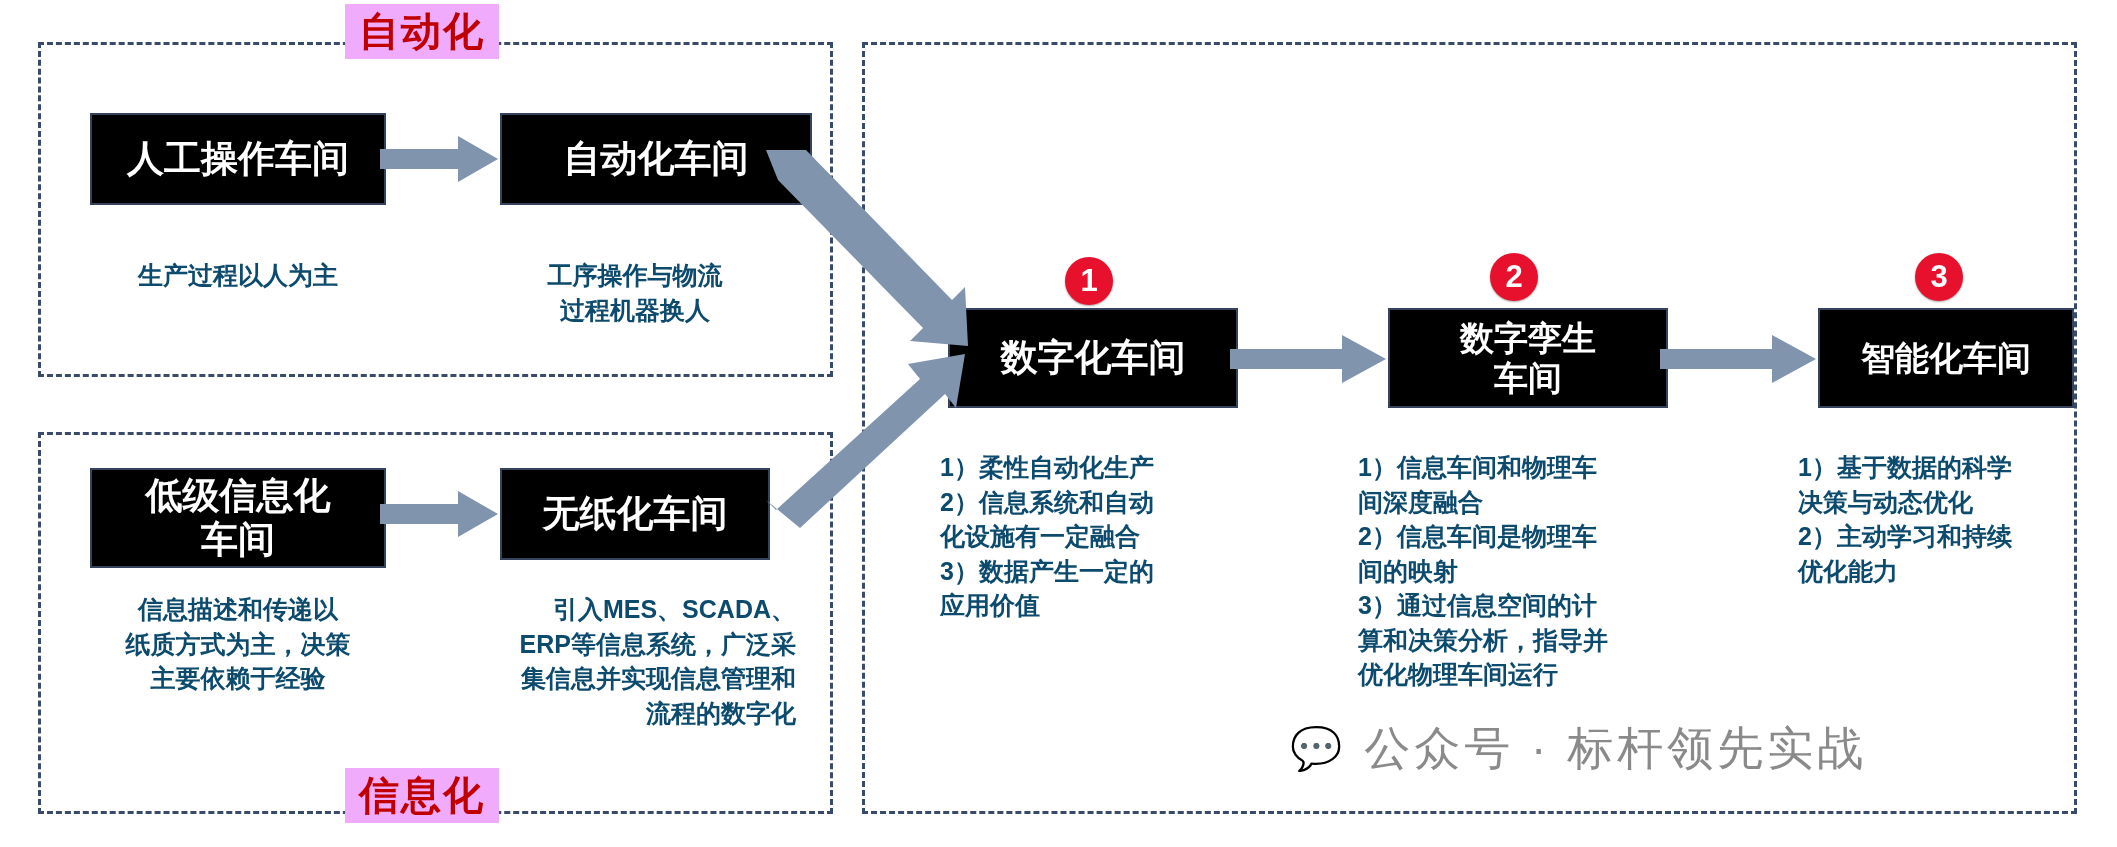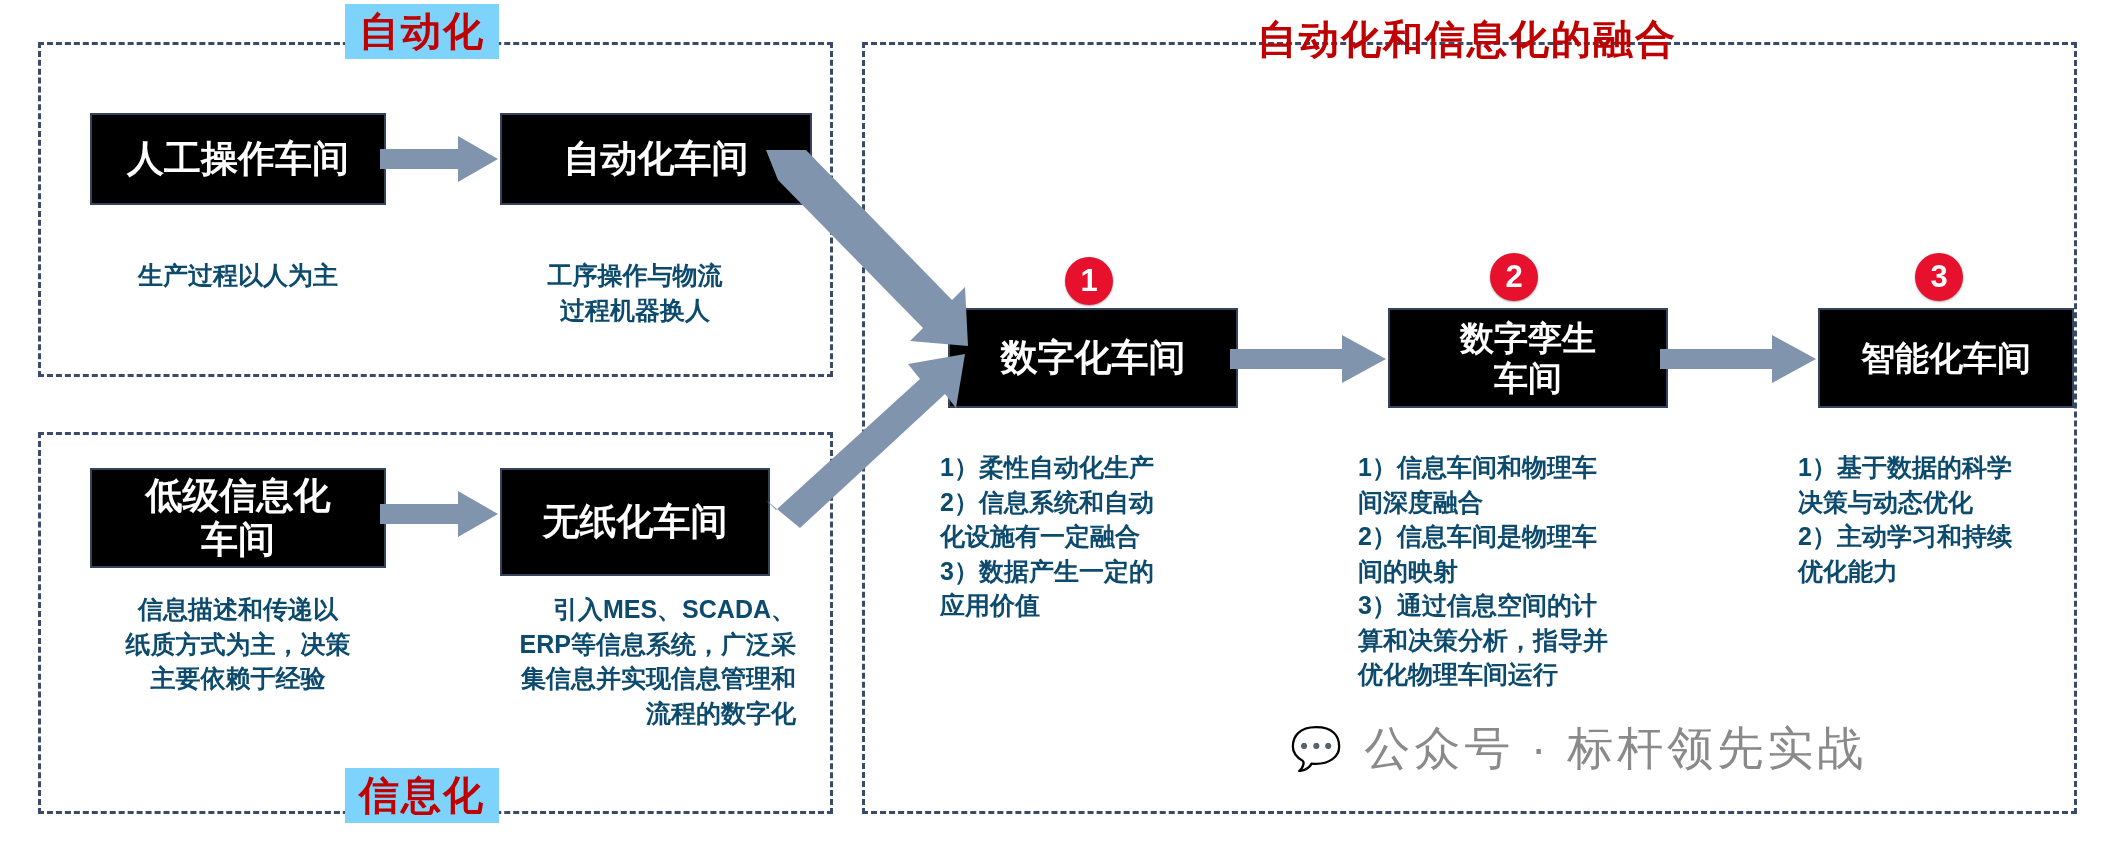--- a/index.html
+++ b/index.html
@@ -29,21 +29,21 @@
   #frame-fusion { left: 862px; top: 42px; width: 1215px; height: 772px; }
 
   
   .group-title {
     position: absolute;
     color: #c00000;
     font-weight: bold;
     font-size: 40px;
     letter-spacing: 2px;
     white-space: nowrap;
-    background: #7dd3fc;
+    background: #f0abfc;
     padding: 0 14px;
   }
   #title-automation { left: 345px; top: 4px; }
   #title-informatization { left: 345px; top: 768px; }
   #title-fusion { left: 1243px; top: 12px; background: transparent; }
 
   
   .box {
     position: absolute;
     background: #000000;
@@ -54,21 +54,21 @@
     justify-content: center;
     text-align: center;
     box-sizing: border-box;
     border: 2px solid #35435c;
     line-height: 1.18;
     white-space: pre-line;
   }
   #box-manual       { left: 90px;  top: 113px; width: 296px; height: 92px; font-size: 37px; }
   #box-automated    { left: 500px; top: 113px; width: 312px; height: 92px; font-size: 37px; }
   #box-lowinfo      { left: 90px;  top: 468px; width: 296px; height: 100px; font-size: 37px; }
-  #box-paperless    { left: 500px; top: 468px; width: 270px; height: 108px; font-size: 37px; }
+  #box-paperless    { left: 500px; top: 468px; width: 270px; height: 92px; font-size: 37px; }
   #box-digital      { left: 948px; top: 308px; width: 290px; height: 100px; font-size: 37px; }
   #box-twin         { left: 1388px; top: 308px; width: 280px; height: 100px; font-size: 34px; }
   #box-intelligent  { left: 1818px; top: 308px; width: 256px; height: 100px; font-size: 34px; }
 
   
   .caption {
     position: absolute;
     color: #0c4a6e;
     font-weight: bold;
     font-size: 25px;
@@ -134,21 +134,20 @@
 <body>
 
 <div id="canvas">
 
   <div class="group-frame" id="frame-automation"></div>
   <div class="group-frame" id="frame-informatization"></div>
   <div class="group-frame" id="frame-fusion"></div>
 
   <div class="group-title" id="title-automation">自动化</div>
   <div class="group-title" id="title-informatization">信息化</div>
-  <div class="group-title" id="title-fusion">自动化和信息化的融合</div>
 
   <div class="box" id="box-manual">人工操作车间</div>
   <div class="box" id="box-automated">自动化车间</div>
   <div class="caption center" id="cap-manual">生产过程以人为主</div>
   <div class="caption center" id="cap-automated">工序操作与物流
 过程机器换人</div>
 
   <div class="box" id="box-lowinfo">低级信息化
 车间</div>
   <div class="box" id="box-paperless">无纸化车间</div>

